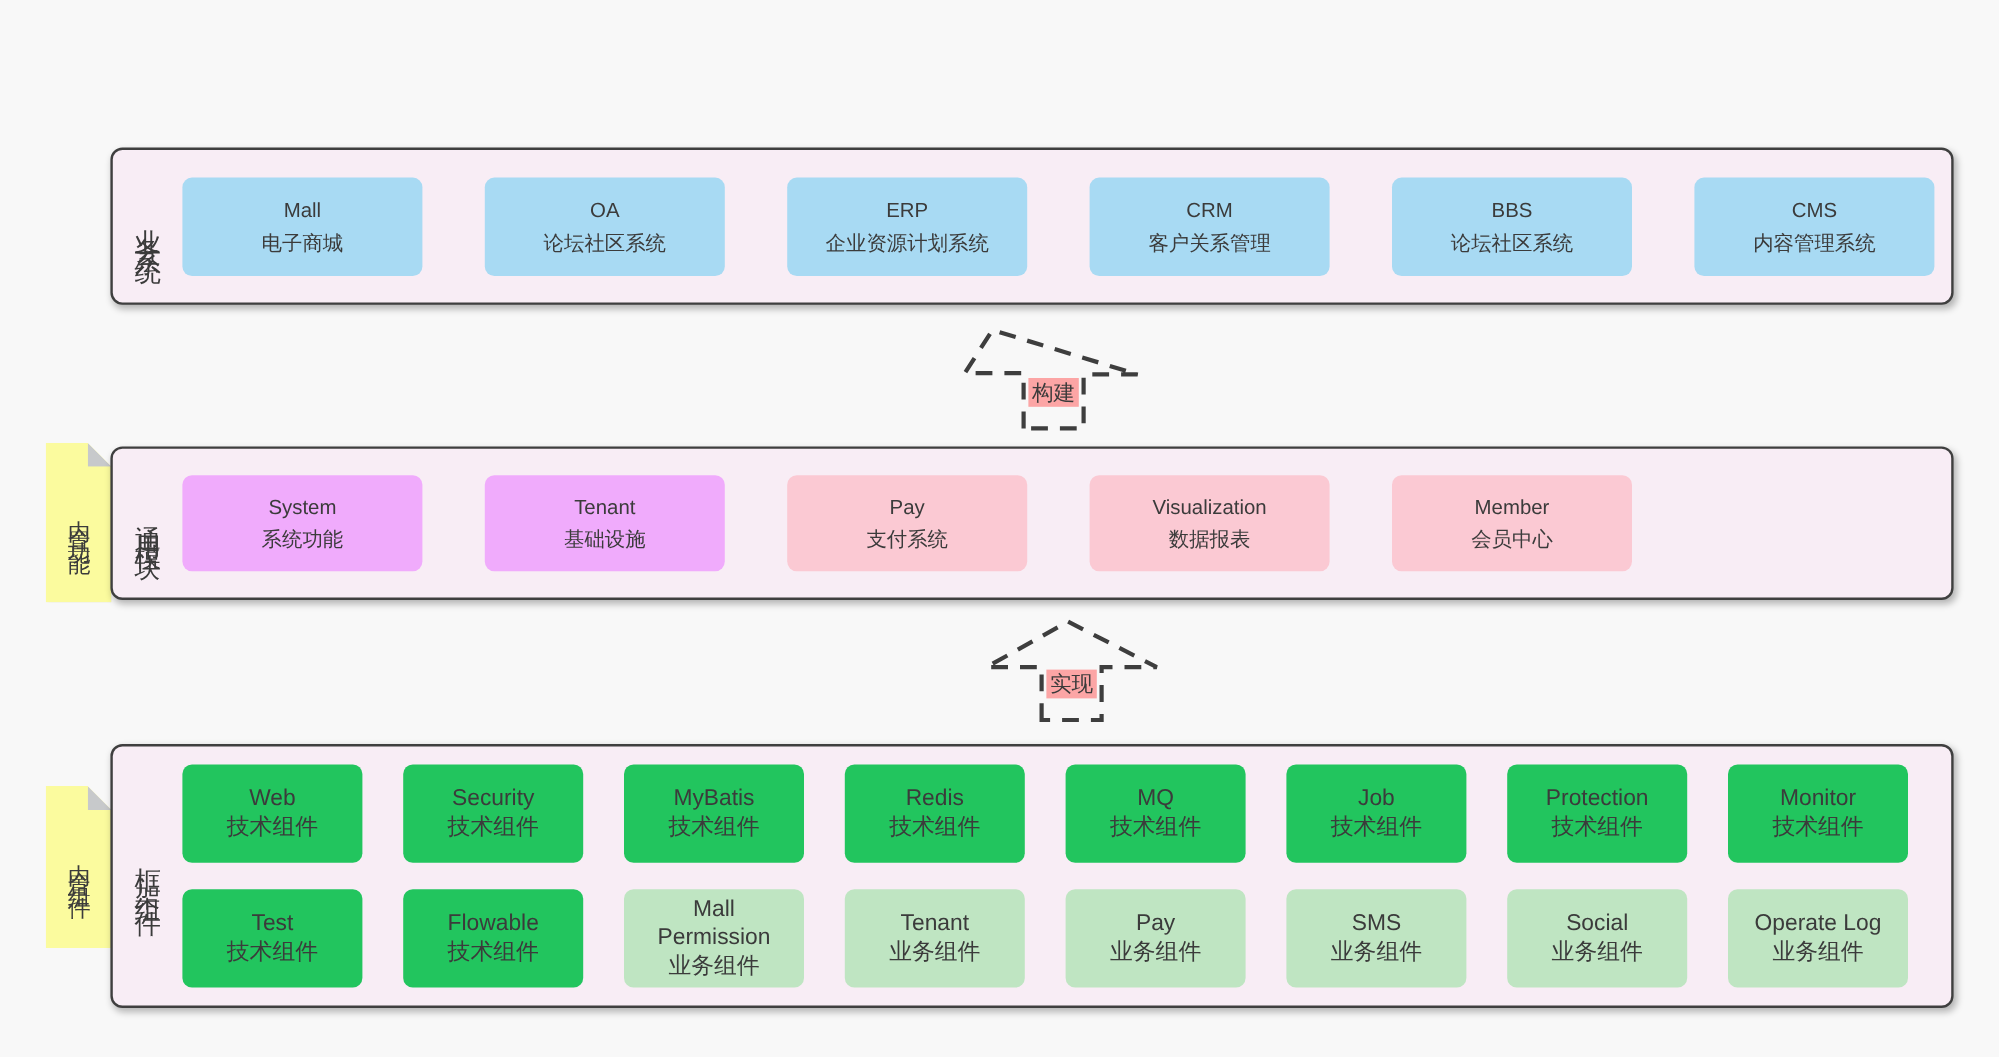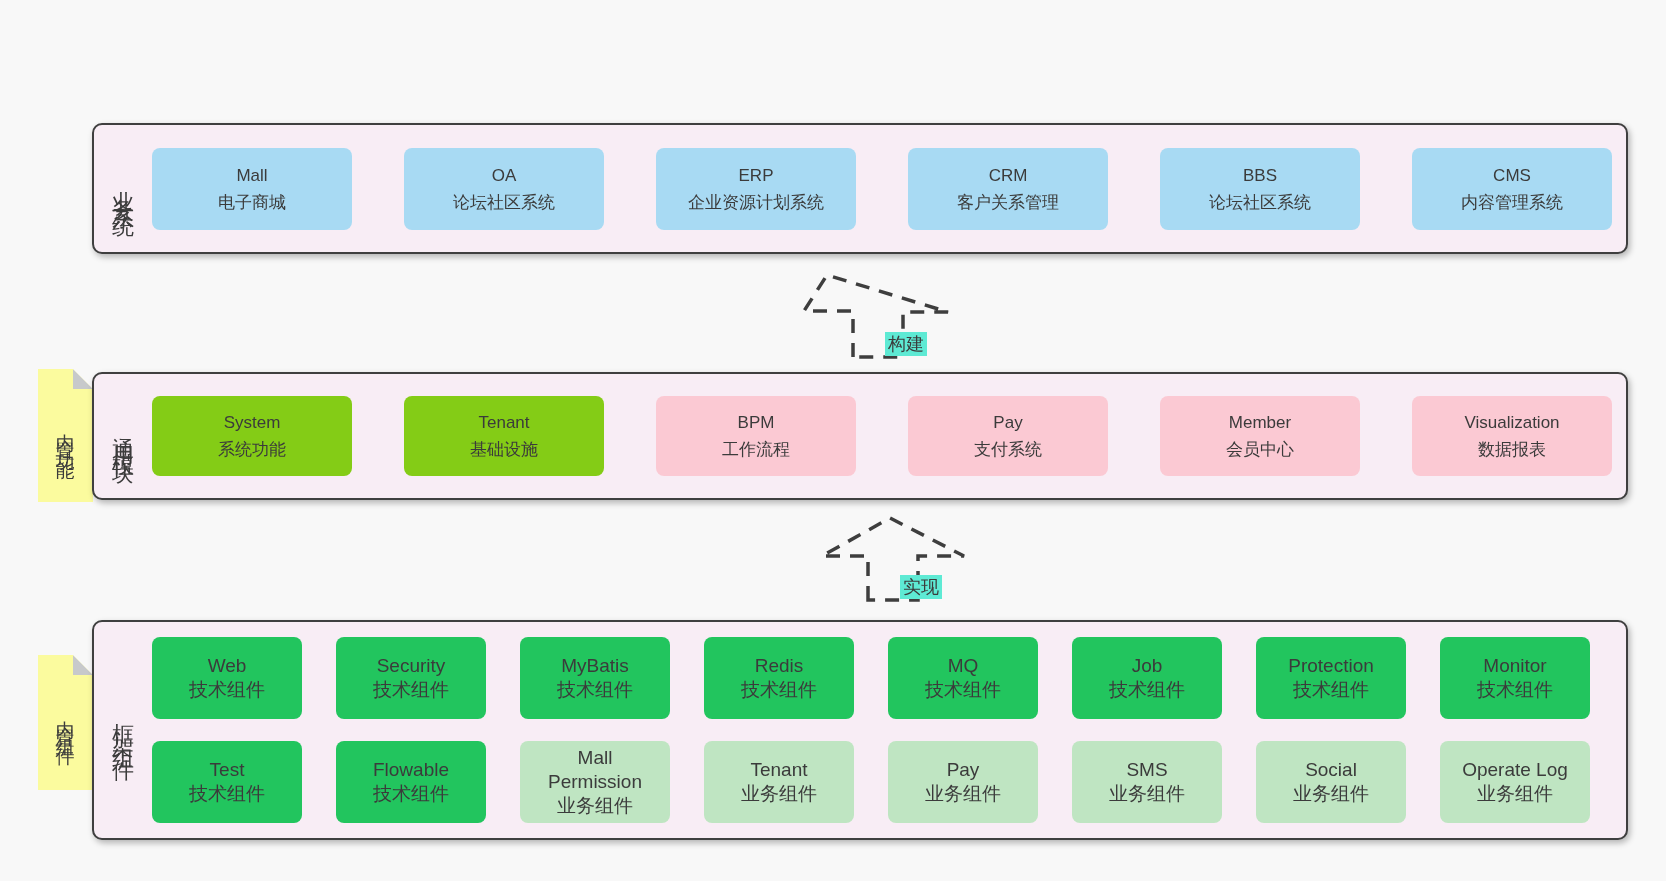--- a/index.html
+++ b/index.html
@@ -31,21 +31,21 @@
   .grid16 { flex:1; display:grid; grid-template-columns:repeat(8,150px); column-gap:34px; row-gap:22px; align-content:center; }
   .grid16 .box { width:150px; height:82px; font-size:19px; line-height:24px; }
 
   .box {
     border-radius:8px; display:flex; flex-direction:column;
     align-items:center; justify-content:center; text-align:center;
     font-size:17px; line-height:27px;
   }
   .box-title { white-space:pre-line; }
   .blue  { background:#a8daf3; }
-  .red   { background:#84cc16; }
+  .red   { background:#f0abfc; }
   .pink  { background:#fbc9d3; }
   .green { background:#22c55e; }
   .lightgreen { background:#bfe5c2; }
 
   
   .note {
     position:absolute; left:38px; width:55px; background:#fbfb9e;
     clip-path:polygon(0 0, calc(100% - 20px) 0, 100% 20px, 100% 100%, 0 100%);
     display:flex; align-items:center; justify-content:center;
     filter:drop-shadow(2px 2px 2px rgba(0,0,0,.18));
@@ -54,21 +54,21 @@
   #note-components { top:655px; height:135px; }
   .note-fold { position:absolute; top:0; right:0; width:20px; height:20px; background:#c7c9cb; clip-path:polygon(0 0, 100% 100%, 0 100%); }
   .note-text { writing-mode:vertical-rl; text-orientation:upright; font-size:19px; line-height:1; letter-spacing:9px; color:#3b3b3b; }
 
   
   .arrow { position:absolute; width:150px; height:90px; }
   #arrow-build     { left:801px; top:271px; }
   #arrow-implement { left:818px; top:514px; }
   .arrow svg { position:absolute; left:0; top:0; }
   .arrow path { fill:none; stroke:#3e3e3e; stroke-width:3.5; stroke-dasharray:14 10; }
-  .arrow-label { position:absolute; top:61px; transform:translateX(-50%); font-size:18px; background:#5eead4; padding:0 3px; white-space:nowrap;margin-left:28px; }
+  .arrow-label { position:absolute; top:44px; transform:translateX(-50%); font-size:18px; background:#fca5a5; padding:0 3px; white-space:nowrap; }
   #arrow-build .arrow-label { left:77px; }
   #arrow-implement .arrow-label { left:75px; }
 </style>
 </head>
 <body>
 
 <div class="stage">
 
   <section class="layer" id="layer-business">
     <div class="label-col">
@@ -121,34 +121,30 @@
     <div class="boxes6">
       <div class="box red">
         <div class="box-title">System</div>
         <div class="box-sub">系统功能</div>
       </div>
       <div class="box red">
         <div class="box-title">Tenant</div>
         <div class="box-sub">基础设施</div>
       </div>
       <div class="box pink">
-        <div class="box-title">BPM</div>
-        <div class="box-sub">工作流程</div>
-      </div>
-      <div class="box pink">
         <div class="box-title">Pay</div>
         <div class="box-sub">支付系统</div>
+      </div>
+      <div class="box pink">
+        <div class="box-title">Visualization</div>
+        <div class="box-sub">数据报表</div>
       </div>
       <div class="box pink">
         <div class="box-title">Member</div>
         <div class="box-sub">会员中心</div>
-      </div>
-      <div class="box pink">
-        <div class="box-title">Visualization</div>
-        <div class="box-sub">数据报表</div>
       </div>
     </div>
   </section>
 
   <div class="arrow" id="arrow-implement">
     <svg width="150" height="90" viewBox="0 0 150 90">
       <path d="M50 86 V42 H4 L72 4 L146 42 H100 V86 Z"></path>
     </svg>
     <div class="arrow-label">实现</div>
   </div>

